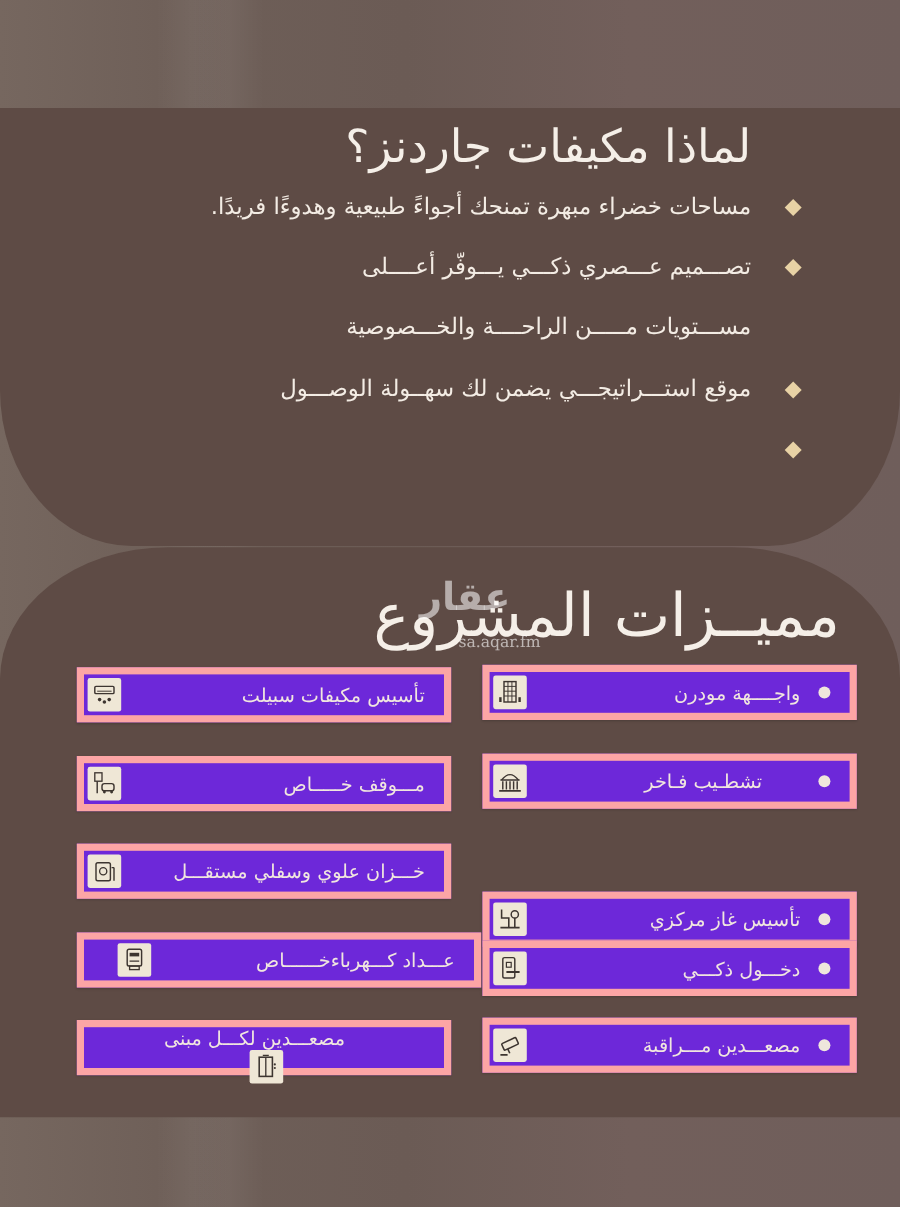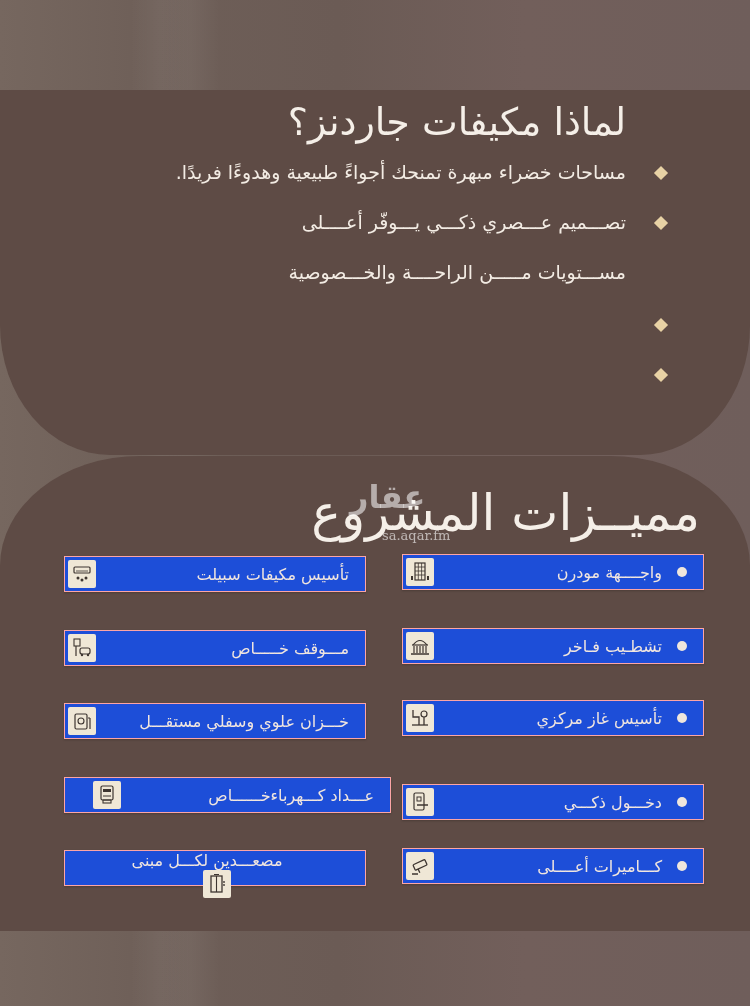--- a/index.html
+++ b/index.html
@@ -26,21 +26,21 @@
   .bullets { position:absolute; right:124px; top:160px; direction:rtl; list-style:none; margin:0; padding:0; width:500px; }
   .bullet { position:relative; font-size:19px; line-height:24px; margin-bottom:0; height:50px; display:flex; align-items:flex-start; }
   .bullet.cont { height:52px; }
   .diamond {
     position:absolute; right:-40px; top:8px; width:10px; height:10px; background:#e8d2a5; transform:rotate(45deg);
   }
   .title-features { position:absolute; right:50px; top:484px; font-size:50px; direction:rtl; margin:0; color:#f5efe8; font-weight:normal;text-align:right; }
   .watermark { position:absolute; left:350px; top:478px; font-size:32px; color:rgba(255,255,255,0.55); direction:rtl; font-weight:bold; }
   .watermark-url { position:absolute; left:382px; top:528px; font-size:13px; color:rgba(255,255,255,0.6); font-family:"DejaVu Serif", serif; }
   .card {
-    position:absolute; height:34px; background:#1d4ed8; border:1px solid #fca5a5;
+    position:absolute; height:34px; background:#6d28d9; border:6px solid #fca5a5;
     box-shadow:0 1px 2px rgba(0,0,0,0.2); direction:rtl; display:flex; align-items:center;
   }
   .card.left { left:64px; width:300px; }
   .card.right { left:402px; width:300px; }
   .card .label { font-size:16px; color:#f1e6df; margin-right:16px; flex:1; }
   .card.right .label { margin-right:15px; }
   .dot { width:10px; height:10px; border-radius:50%; background:#efe6dc; margin-right:16px; flex:none; }
   .icon-box {
     width:28px; height:28px; background:#efe7d6; border-radius:2px; margin-left:3px; flex:none;
     display:flex; align-items:center; justify-content:center;
@@ -65,20 +65,21 @@
   </li>
   <li class="bullet">
     <span class="diamond"></span>
     <span>تصـــميم عـــصري ذكـــي يـــوفّر أعــــلى</span>
   </li>
   <li class="bullet cont">
     <span>مســـتويات مـــــن الراحــــة والخـــصوصية</span>
   </li>
   <li class="bullet">
     <span class="diamond"></span>
+    <span>موقع استـــراتيجـــي يضمن لك سهــولة الوصـــول</span>
   </li>
   <li class="bullet">
     <span class="diamond"></span>
   </li>
 </ul>
 
 <h2 class="title-features">مميــزات المشروع</h2>
 <div class="watermark">عقار</div>
 <div class="watermark-url">sa.aqar.fm</div>
 
@@ -93,39 +94,39 @@
           <line x1="6" y1="10" x2="16" y2="10"></line>
           <line x1="6" y1="14" x2="16" y2="14"></line>
           <line x1="9.3" y1="2" x2="9.3" y2="19"></line>
           <line x1="12.6" y1="2" x2="12.6" y2="19"></line>
         </g>
         <rect x="2" y="15" width="2" height="4" fill="#3d3530"></rect>
         <rect x="18" y="15" width="2" height="4" fill="#3d3530"></rect>
       </svg>
   </span>
 </div>
-<div class="card right" style="top:628px;">
+<div class="card right" style="top:628px;gap:32px;">
   <span class="dot"></span>
   <span class="label">تشطـيب فـاخر</span>
   <span class="icon-box">
     <svg viewBox="0 0 22 22">
         <path d="M4 10 Q11 1 18 10" fill="none" stroke="#3d3530" stroke-width="1.2"></path>
         <line x1="3" y1="10" x2="19" y2="10" stroke="#3d3530" stroke-width="1.2"></line>
         <g stroke="#3d3530" stroke-width="1.2">
           <line x1="5" y1="11" x2="5" y2="18"></line>
           <line x1="8" y1="11" x2="8" y2="18"></line>
           <line x1="11" y1="11" x2="11" y2="18"></line>
           <line x1="14" y1="11" x2="14" y2="18"></line>
           <line x1="17" y1="11" x2="17" y2="18"></line>
         </g>
         <line x1="2" y1="19" x2="20" y2="19" stroke="#3d3530" stroke-width="1.5"></line>
       </svg>
   </span>
 </div>
-<div class="card right" style="top:700px;justify-content:flex-end;">
+<div class="card right" style="top:743px;justify-content:flex-end;">
   <span class="dot"></span>
   <span class="label">تأسيس غاز مركزي</span>
   <span class="icon-box">
     <svg viewBox="0 0 22 22">
         <path d="M4 3 V10 H10 V18" fill="none" stroke="#3d3530" stroke-width="1.3"></path>
         <circle cx="15" cy="7" r="3" fill="none" stroke="#3d3530" stroke-width="1.2"></circle>
         <line x1="15" y1="10" x2="15" y2="18" stroke="#3d3530" stroke-width="1.3"></line>
         <line x1="3" y1="18" x2="19" y2="18" stroke="#3d3530" stroke-width="1.3"></line>
       </svg>
   </span>
@@ -136,21 +137,21 @@
   <span class="icon-box">
     <svg viewBox="0 0 22 22">
         <rect x="5" y="2" width="10" height="17" rx="1.5" fill="none" stroke="#3d3530" stroke-width="1.2"></rect>
         <rect x="8" y="6" width="4" height="4" fill="none" stroke="#3d3530" stroke-width="1"></rect>
         <line x1="8" y1="14" x2="19" y2="14" stroke="#3d3530" stroke-width="1.5"></line>
       </svg>
   </span>
 </div>
 <div class="card right" style="top:848px;">
   <span class="dot"></span>
-  <span class="label">كـــاميرات أعــــلى</span>
+  <span class="label">مصعـــدين مـــراقبة</span>
   <span class="icon-box">
     <svg viewBox="0 0 22 22">
         <g transform="rotate(-25 11 11)">
           <rect x="5" y="7" width="13" height="6" rx="1" fill="none" stroke="#3d3530" stroke-width="1.3"></rect>
           <line x1="8" y1="13" x2="8" y2="17" stroke="#3d3530" stroke-width="1.3"></line>
         </g>
         <line x1="3" y1="19" x2="9" y2="19" stroke="#3d3530" stroke-width="1.5"></line>
       </svg>
   </span>
 </div>

